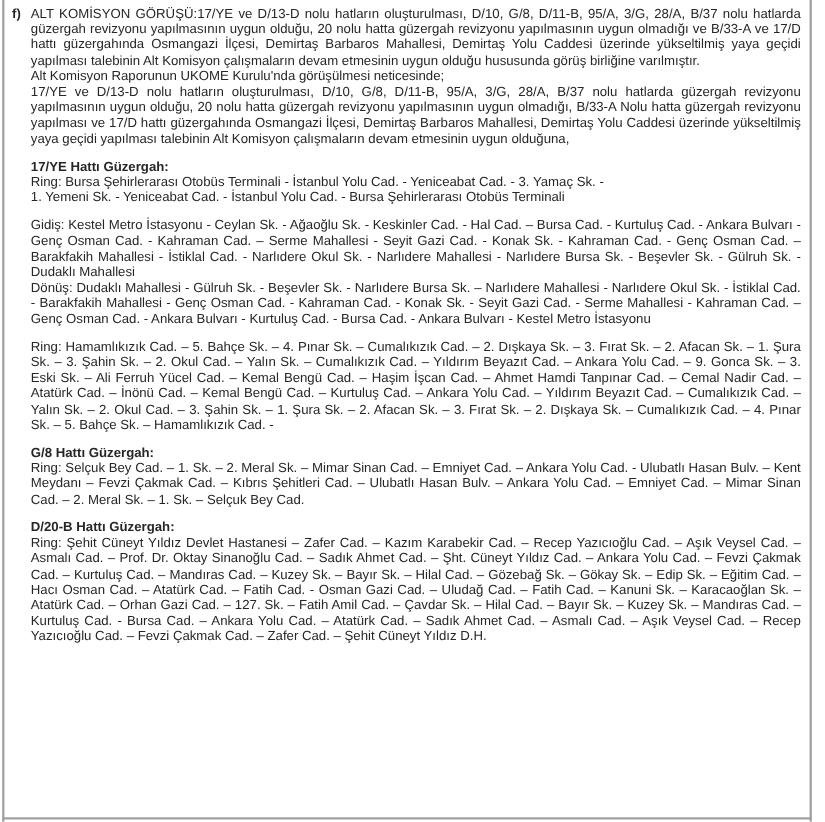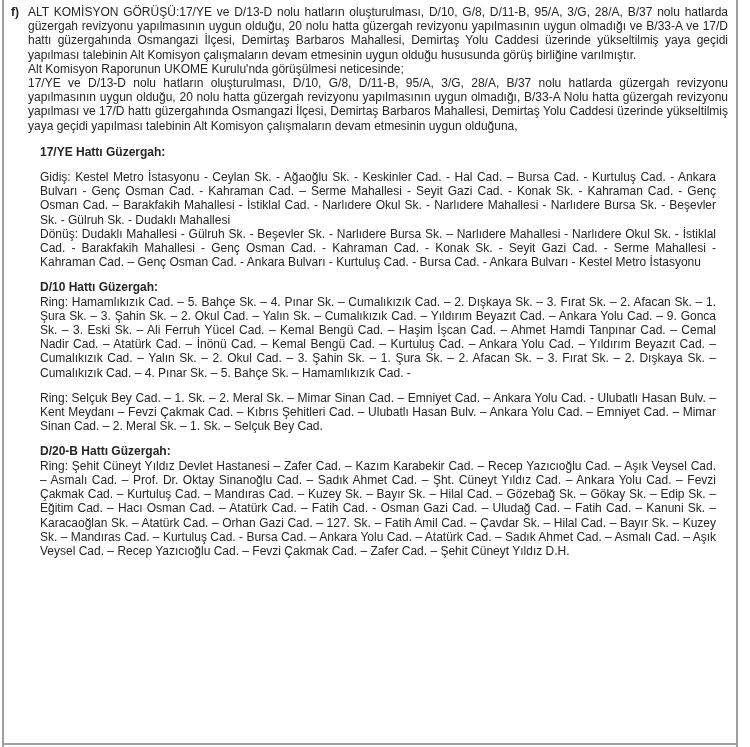--- a/index.html
+++ b/index.html
@@ -19,59 +19,60 @@
   .border-bottom{position:absolute;left:2px;right:12px;top:743px;height:2px;background:var(--border-color,#9a9a9a);}
   .content{position:absolute;left:28px;top:5px;width:700px;}
   .item-marker{position:absolute;left:-17px;top:0;font-weight:700;}
   .para{margin:0;}
   .justify{text-align:justify;}
   .narrow{max-width:524px;}
   .b{font-weight:400;}
   .bold{font-weight:400;}
   .sec-title{margin:0;font-size:12px;font-weight:700;line-height:14.2px;}
   .route-section{margin-top:11px;}
-  #sections{margin:12px;}
+  #sections{margin:0;}
 </style>
 </head>
 <body style="--text-color: #262626; --border-color: #9f9f9f;">
 
 <div class="page">
   <div class="border-left"></div>
   <div class="border-right"></div>
   <div class="border-bottom"></div>
 
   <div class="content">
     <span class="item-marker">f)</span>
 
     <p class="para justify"><span>ALT KOMİSYON GÖRÜŞÜ:17/YE ve D/13-D nolu hatların oluşturulması, D/10, G/8, D/11-B, 95/A, 3/G, 28/A, B/37 nolu hatlarda güzergah revizyonu yapılmasının uygun olduğu, 20 nolu hatta güzergah revizyonu yapılmasının uygun olmadığı ve B/33-A ve 17/D hattı güzergahında Osmangazi İlçesi, Demirtaş Barbaros Mahallesi, Demirtaş Yolu Caddesi üzerinde yükseltilmiş yaya geçidi yapılması talebinin Alt Komisyon çalışmaların devam etmesinin uygun olduğu hususunda görüş birliğine varılmıştır.</span></p>
     <p class="para bold">Alt Komisyon Raporunun UKOME Kurulu'nda görüşülmesi neticesinde;</p>
     <p class="para justify"><span>17/YE ve D/13-D nolu hatların oluşturulması, D/10, G/8, D/11-B, 95/A, 3/G, 28/A, B/37 nolu hatlarda güzergah revizyonu yapılmasının </span><span class="b">uygun olduğu</span><span>, 20 nolu hatta güzergah revizyonu yapılmasının </span><span class="b">uygun olmadığı</span><span>, B/33-A Nolu hatta güzergah revizyonu yapılması ve 17/D hattı güzergahında Osmangazi İlçesi, Demirtaş Barbaros Mahallesi, Demirtaş Yolu Caddesi üzerinde yükseltilmiş yaya geçidi yapılması talebinin </span><span class="b">Alt Komisyon çalışmaların devam etmesinin uygun olduğuna,</span></p>
 
     <div id="sections">
   <section class="route-section">
     <h3 class="sec-title">17/YE Hattı Güzergah:</h3>
     <div class="sec-body">
+            <p class="para narrow"><span class="b">Ring:</span><span> Bursa Şehirlerarası Otobüs Terminali - İstanbul Yolu Cad. - Yeniceabat Cad. - 3. Yamaç Sk. - 1. Yemeni Sk. - Yeniceabat Cad. - İstanbul Yolu Cad. - Bursa Şehirlerarası Otobüs Terminali</span></p>
           </div>
   </section>
 
   <section class="route-section">
     <div class="sec-body">
             <p class="para justify"><span class="b">Gidiş:</span><span> Kestel Metro İstasyonu - Ceylan Sk. - Ağaoğlu Sk. - Keskinler Cad. - Hal Cad. – Bursa Cad. - Kurtuluş Cad. - Ankara Bulvarı - Genç Osman Cad. - Kahraman Cad. – Serme Mahallesi - Seyit Gazi Cad. - Konak Sk. - Kahraman Cad. - Genç Osman Cad. – Barakfakih Mahallesi - İstiklal Cad. - Narlıdere Okul Sk. - Narlıdere Mahallesi - Narlıdere Bursa Sk. - Beşevler Sk. - Gülruh Sk. - Dudaklı Mahallesi</span></p>
             <p class="para justify"><span class="b">Dönüş:</span><span> Dudaklı Mahallesi - Gülruh Sk. - Beşevler Sk. - Narlıdere Bursa Sk. – Narlıdere Mahallesi - Narlıdere Okul Sk. - İstiklal Cad. - Barakfakih Mahallesi - Genç Osman Cad. - Kahraman Cad. - Konak Sk. - Seyit Gazi Cad. - Serme Mahallesi - Kahraman Cad. – Genç Osman Cad. - Ankara Bulvarı - Kurtuluş Cad. - Bursa Cad. - Ankara Bulvarı - Kestel Metro İstasyonu</span></p>
           </div>
   </section>
 
   <section class="route-section">
-    <h3 class="sec-title">D/10 Hattı Güzergah:</h3>
     <div class="sec-body">
             <p class="para justify"><span class="b">Ring:</span><span> Hamamlıkızık Cad. – 5. Bahçe Sk. – 4. Pınar Sk. – Cumalıkızık Cad. – 2. Dışkaya Sk. – 3. Fırat Sk. – 2. Afacan Sk. – 1. Şura Sk. – 3. Şahin Sk. – 2. Okul Cad. – Yalın Sk. – </span><span class="b">Cumalıkızık Cad. –  Yıldırım Beyazıt Cad.</span><span> – Ankara Yolu Cad. – 9. Gonca Sk. – 3. Eski Sk. – Ali Ferruh Yücel Cad. – Kemal Bengü Cad. – Haşim İşcan Cad. – Ahmet Hamdi Tanpınar Cad. – Cemal Nadir Cad. – Atatürk Cad. – İnönü Cad. – Kemal Bengü Cad. – Kurtuluş Cad. – Ankara Yolu Cad. – </span><span class="b">Yıldırım Beyazıt Cad. – Cumalıkızık Cad.</span><span> – Yalın Sk. – 2. Okul Cad. – 3. Şahin Sk. – 1. Şura Sk. – 2. Afacan Sk. – 3. Fırat Sk. – 2. Dışkaya Sk. – Cumalıkızık Cad. – 4. Pınar Sk. – 5. Bahçe Sk. – Hamamlıkızık Cad. -</span></p>
           </div>
   </section>
 
   <section class="route-section">
+    <h3 class="sec-title">G/8 Hattı Güzergah:</h3>
     <div class="sec-body">
             <p class="para justify"><span class="b">Ring:</span><span> Selçuk Bey Cad. – 1. Sk. – 2. Meral Sk. – Mimar Sinan Cad. – Emniyet Cad. – Ankara Yolu Cad. - Ulubatlı Hasan Bulv. – Kent Meydanı – Fevzi Çakmak Cad. – Kıbrıs Şehitleri Cad. – Ulubatlı Hasan Bulv. – Ankara Yolu Cad. – Emniyet Cad. – Mimar Sinan Cad. – 2. Meral Sk. – 1. Sk. – Selçuk Bey Cad.</span></p>
           </div>
   </section>
 
   <section class="route-section">
     <h3 class="sec-title">D/20-B Hattı Güzergah:</h3>
     <div class="sec-body">
             <p class="para justify"><span class="b">Ring:</span><span> Şehit Cüneyt Yıldız Devlet Hastanesi – Zafer Cad. – Kazım Karabekir Cad. – Recep Yazıcıoğlu Cad. – Aşık Veysel Cad. – Asmalı Cad. – Prof. Dr. Oktay Sinanoğlu Cad. – Sadık Ahmet Cad. – Şht. Cüneyt Yıldız Cad. – Ankara Yolu Cad. – Fevzi Çakmak Cad. – Kurtuluş Cad. – Mandıras Cad. – Kuzey Sk. – Bayır Sk. – Hilal Cad. – Gözebağ Sk. – Gökay Sk. – Edip Sk. – Eğitim Cad. – Hacı Osman Cad. – Atatürk Cad. – Fatih Cad. - </span><span class="b">Osman Gazi Cad. – Uludağ Cad.</span><span> – Fatih Cad. – Kanuni Sk. – Karacaoğlan Sk. – Atatürk Cad. – Orhan Gazi Cad. – 127. Sk. – Fatih Amil Cad. – Çavdar Sk. – Hilal Cad. – Bayır Sk. – Kuzey Sk. – Mandıras Cad. – Kurtuluş Cad. -  Bursa Cad. – Ankara Yolu Cad. – Atatürk Cad. – Sadık Ahmet Cad. – Asmalı Cad. – Aşık Veysel Cad. – Recep Yazıcıoğlu Cad. – Fevzi Çakmak Cad. – Zafer Cad. – Şehit Cüneyt Yıldız D.H.</span></p>
           </div>

